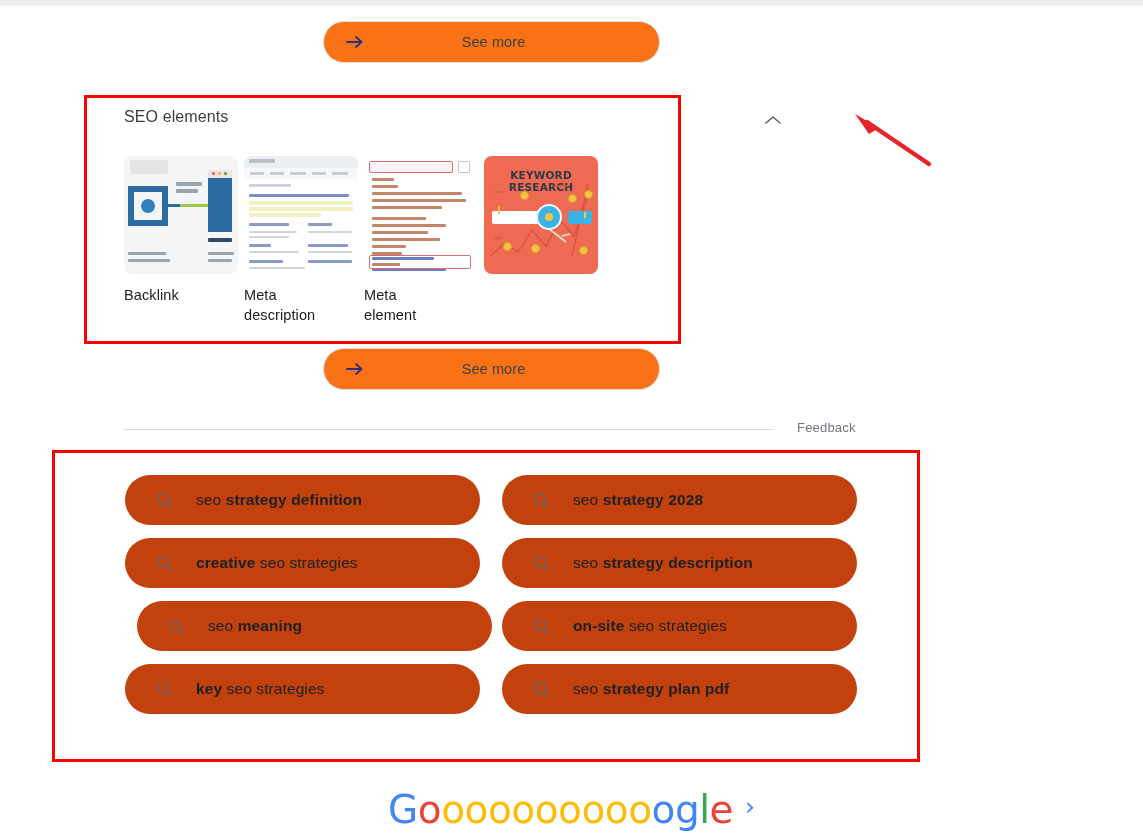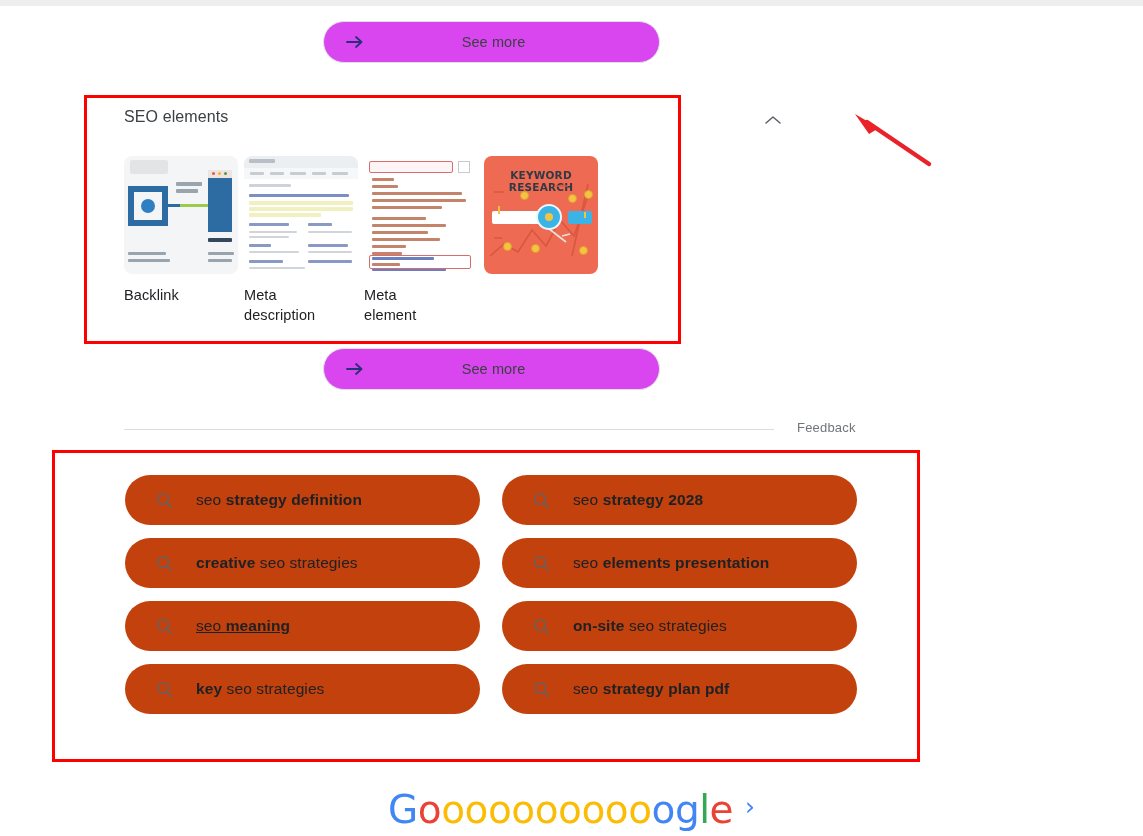--- a/index.html
+++ b/index.html
@@ -25,21 +25,21 @@
   }
 
   
   .see-more {
     position: absolute;
     box-sizing: border-box;
     width: 337px;
     height: 42px;
     border: 1px solid #dfe1e5;
     border-radius: 24px;
-    background: #d946ef;
+    background: #f97316;
     display: flex;
     align-items: center;
     cursor: pointer;
   }
   .see-more .arrow-ico {
     width: 34px;
     margin-left: 14px;
     display: flex;
     align-items: center;
     justify-content: center;
@@ -476,21 +476,21 @@
       <svg width="19" height="19" viewBox="0 0 19 19">
           <circle cx="8" cy="8" r="5.4" fill="none" stroke="#5f6368" stroke-width="1.4"></circle>
           <line x1="12" y1="12" x2="16.5" y2="16.5" stroke="#5f6368" stroke-width="1.4" stroke-linecap="round"></line>
         </svg>
     </span>
     <span class="rs-text">
       <span></span><b>creative</b><span> seo strategies</span>
     </span>
   </div>
 
-  <div class="rs-chip" style="left:0px;top:126px;text-decoration:underline;">
+  <div class="rs-chip" style="left:12px;top:126px;">
     <span class="mag">
       <svg width="19" height="19" viewBox="0 0 19 19">
           <circle cx="8" cy="8" r="5.4" fill="none" stroke="#5f6368" stroke-width="1.4"></circle>
           <line x1="12" y1="12" x2="16.5" y2="16.5" stroke="#5f6368" stroke-width="1.4" stroke-linecap="round"></line>
         </svg>
     </span>
     <span class="rs-text">
       <span>seo </span><b>meaning</b><span></span>
     </span>
   </div>
@@ -520,21 +520,21 @@
   </div>
 
   <div class="rs-chip" style="left:377px;top:63px;">
     <span class="mag">
       <svg width="19" height="19" viewBox="0 0 19 19">
           <circle cx="8" cy="8" r="5.4" fill="none" stroke="#5f6368" stroke-width="1.4"></circle>
           <line x1="12" y1="12" x2="16.5" y2="16.5" stroke="#5f6368" stroke-width="1.4" stroke-linecap="round"></line>
         </svg>
     </span>
     <span class="rs-text">
-      <span>seo </span><b>elements presentation</b><span></span>
+      <span>seo </span><b>strategy description</b><span></span>
     </span>
   </div>
 
   <div class="rs-chip" style="left:377px;top:126px;">
     <span class="mag">
       <svg width="19" height="19" viewBox="0 0 19 19">
           <circle cx="8" cy="8" r="5.4" fill="none" stroke="#5f6368" stroke-width="1.4"></circle>
           <line x1="12" y1="12" x2="16.5" y2="16.5" stroke="#5f6368" stroke-width="1.4" stroke-linecap="round"></line>
         </svg>
     </span>

